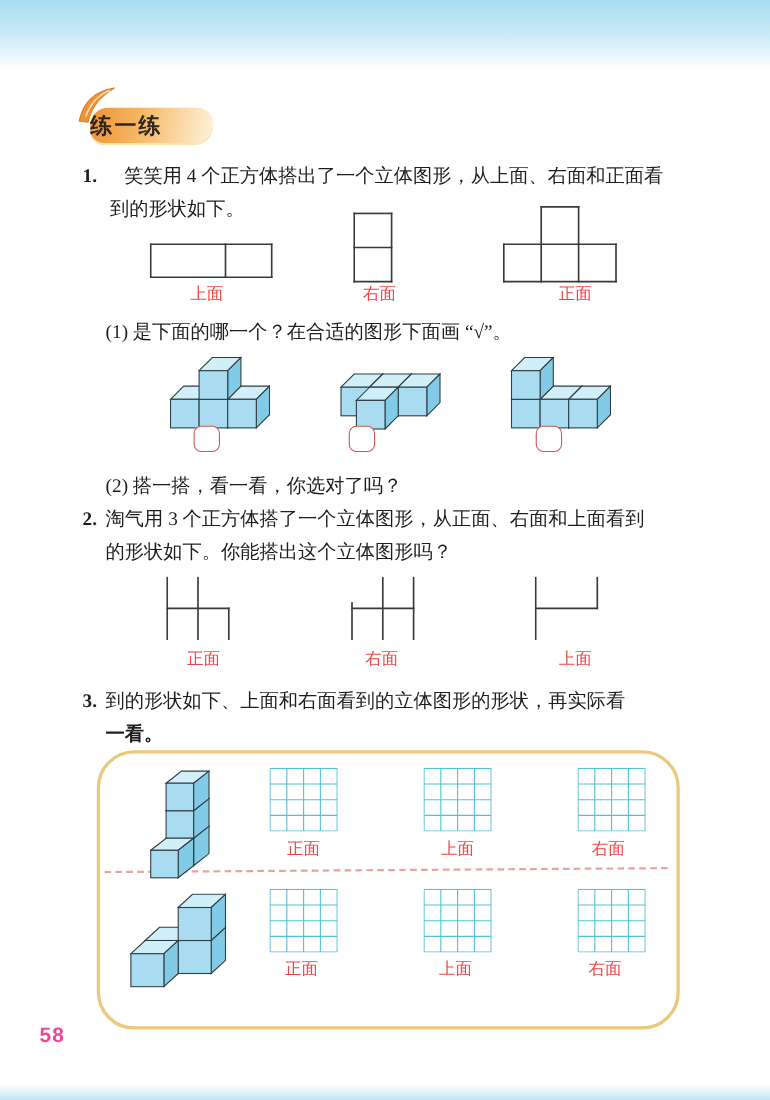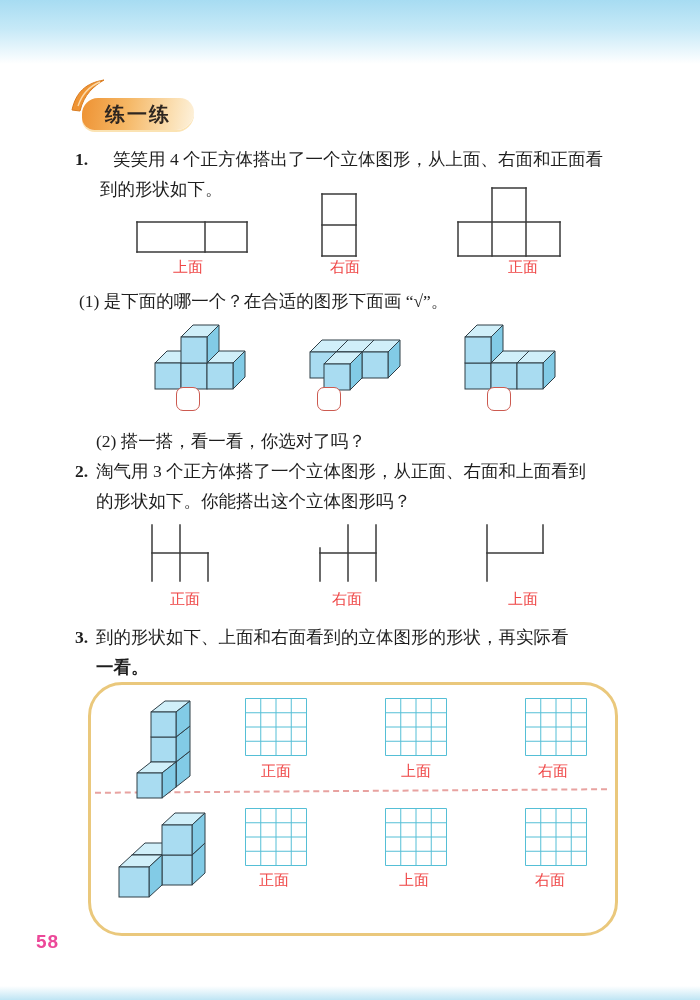--- a/index.html
+++ b/index.html
@@ -7,21 +7,21 @@
        font-family:"Liberation Serif","DejaVu Serif",serif;color:#1e1e1e;}
   .abs{position:absolute;}
   .sky-top{left:0;top:0;width:700px;height:64px;
     background:linear-gradient(180deg,#a7dcf2 0%,#c6e9f7 45%,#ffffff 100%);}
   .sky-bottom{left:0;top:986px;width:700px;height:14px;
     background:linear-gradient(180deg,#ffffff 0%,#bfe5f4 100%);}
   .badge{left:70px;top:86px;width:140px;height:46px;}
   .badge-blob{position:absolute;left:12px;top:12px;width:112px;height:32px;border-radius:18px 16px 20px 14px;
     background:linear-gradient(100deg,#ee9233 0%,#f5b765 40%,#fbe0b4 80%,#fdf2dd 100%);
     box-shadow:0 2px 0 rgba(250,220,160,.8);}
-  .badge-label{position:absolute;left:0;top:3px;width:100%;text-align:center;
+  .badge-label{position:absolute;left:0;top:3px;width:100%;text-align:left;
     font-weight:bold;font-size:20px;letter-spacing:2px;color:#2e2620;
     font-family:"Liberation Sans","DejaVu Sans",sans-serif;}
   .feather{position:absolute;left:-2px;top:-8px;}
   .textline{font-size:17.5px;line-height:22px;white-space:nowrap;}
   .exnum{font-weight:bold;}
   .viewlabel{font-size:15px;color:#ef4444;text-align:center;width:64px;}
   .answer-box{width:22px;height:22px;border:1.6px solid #cc5a50;border-radius:7px;background:#fff;}
   .bigbox{left:88px;top:682px;width:524px;height:248px;border:3px solid #eac87c;border-radius:34px;
     background:#ffffff;}
   .divider{left:95px;top:790px;width:512px;height:0;border-top:2px dashed #e8a2a0;transform:rotate(-0.4deg);}
@@ -75,21 +75,21 @@
       <line x1="103" y1="35" x2="103" y2="69" stroke="#3a3a3a" stroke-width="1.5" stroke-linecap="square"></line>
       <line x1="35" y1="1" x2="69" y2="1" stroke="#3a3a3a" stroke-width="1.5" stroke-linecap="square"></line>
       <line x1="35" y1="1" x2="35" y2="69" stroke="#3a3a3a" stroke-width="1.5" stroke-linecap="square"></line>
       <line x1="69" y1="1" x2="69" y2="69" stroke="#3a3a3a" stroke-width="1.5" stroke-linecap="square"></line>
     </svg>
   </div>
 <div class="abs viewlabel" style="left:156px;top:258px;">上面</div>
 <div class="abs viewlabel" style="left:313px;top:258px;">右面</div>
 <div class="abs viewlabel" style="left:491px;top:258px;">正面</div>
 
-<span class="abs textline" style="left:79px;top:290px;text-align:right;">(1) 是下面的哪一个？在合适的图形下面画 “√”。</span>
+<span class="abs textline" style="left:96px;top:290px;text-align:right;">(1) 是下面的哪一个？在合适的图形下面画 “√”。</span>
 
 <div class="abs cubefig" style="left:154px;top:324px;">
     <svg width="92" height="66" viewBox="0 0 92 66">
       <polygon points="1,39 13,27 39,27 27,39" fill="#d0eff9" stroke="#2f3e46" stroke-width="1"></polygon>
       <polygon points="27,65 39,53 39,27 27,39" fill="#82cbe6" stroke="#2f3e46" stroke-width="1"></polygon>
       <rect x="1" y="39" width="26" height="26" fill="#a9dcf1" stroke="#2f3e46" stroke-width="1"></rect>
       <polygon points="27,39 39,27 65,27 53,39" fill="#d0eff9" stroke="#2f3e46" stroke-width="1"></polygon>
       <polygon points="53,65 65,53 65,27 53,39" fill="#82cbe6" stroke="#2f3e46" stroke-width="1"></polygon>
       <rect x="27" y="39" width="26" height="26" fill="#a9dcf1" stroke="#2f3e46" stroke-width="1"></rect>
       <polygon points="53,39 65,27 91,27 79,39" fill="#d0eff9" stroke="#2f3e46" stroke-width="1"></polygon>

